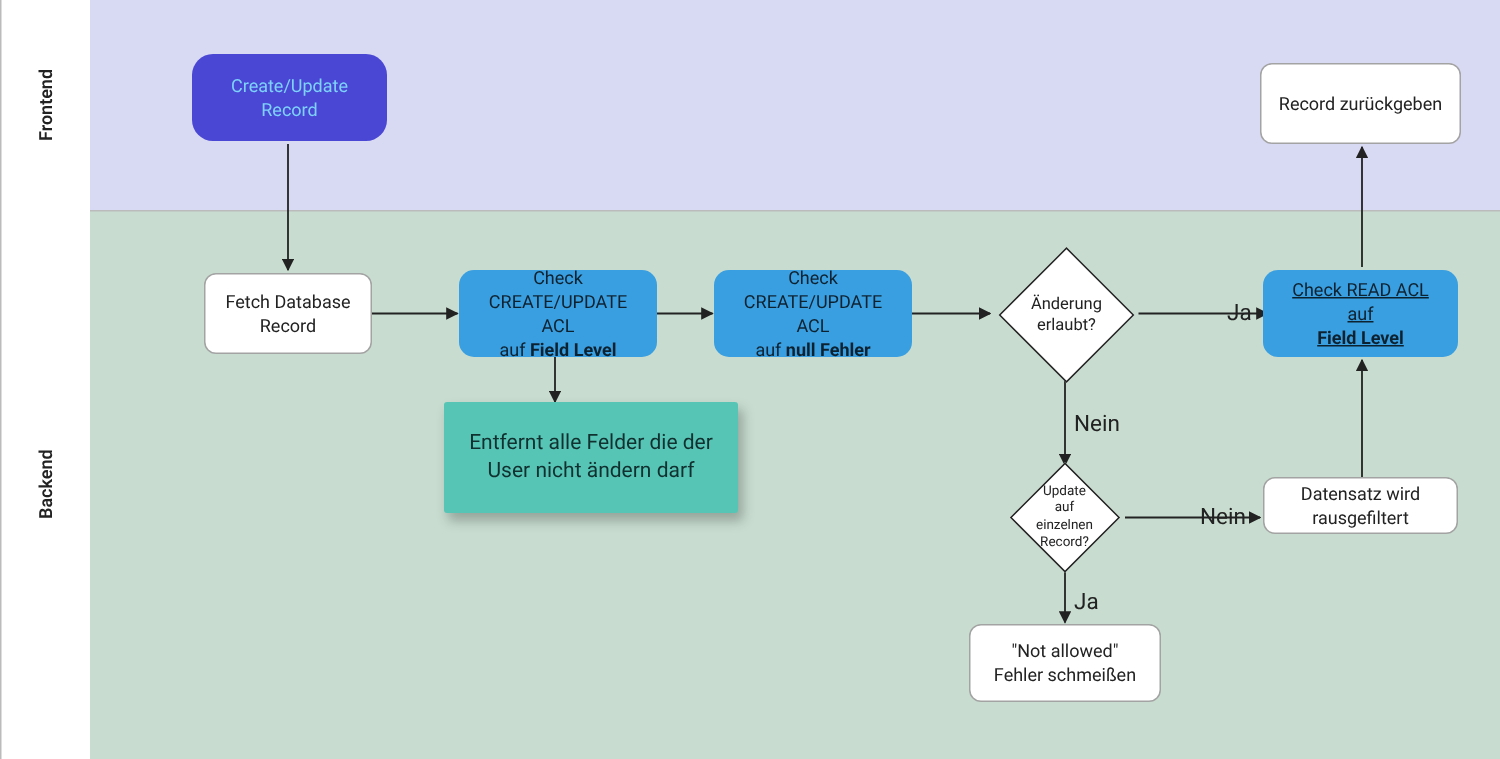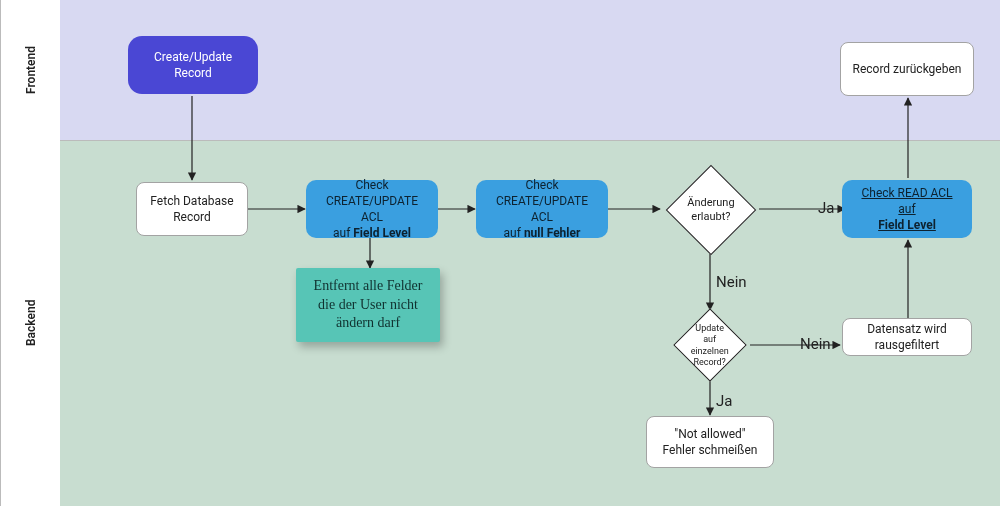--- a/index.html
+++ b/index.html
@@ -54,21 +54,21 @@
     padding: 6px 10px;
   }
   .rect {
     background: #fff;
     border: 1px solid #a3a3a3;
     border-radius: 8px;
     color: #222;
   }
   .rect-purple {
     background: #4a47d4;
-    color: #ffffff;
+    color: #7dd3fc;
     border: none;
     border-radius: 14px;
   }
   .rect-blue {
     background: #3a9fe0;
     color: #0d2230;
     border: none;
     border-radius: 10px;
   }
   .rect-blue b { font-weight: 700; }
@@ -170,21 +170,21 @@
 </div>
 
 <div class="node rect-blue" style="left:476px; top:180px; width:132px; height:58px;">
   <span>
     <span>Check</span><br>
     <span>CREATE/UPDATE ACL</span><br>
     <span>auf </span><b>null Fehler</b>
   </span>
 </div>
 
-<div class="node sticky" style="left:296px; top:268px; width:144px; height:74px;font-family:Liberation Serif, serif;">
+<div class="node sticky" style="left:296px; top:268px; width:196px; height:74px;">
   <span>Entfernt alle Felder die der User nicht ändern darf</span>
 </div>
 
 <div class="node diamond" style="left:679px; top:178px; width:64px; height:64px;">
   <span>Änderung erlaubt?</span>
 </div>
 
 <div class="node diamond small" style="left:684px; top:319px; width:52px; height:52px;">
   <span>Update auf einzelnen Record?</span>
 </div>

